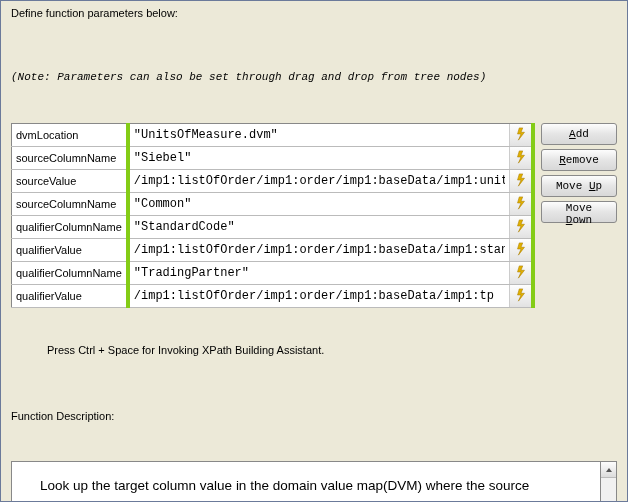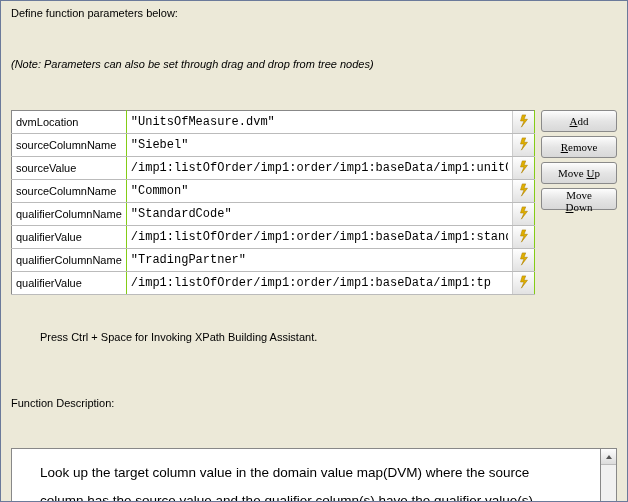--- a/index.html
+++ b/index.html
@@ -45,35 +45,35 @@
 
   .content {
     flex: 1;
     padding: 6px 10px 8px 10px;
     display: flex; flex-direction: column;
     overflow: hidden;
     gap: 36px;
   }
 
   .intro1 { margin: 0; }
-  .intro2 { margin: 3px 0 4px 0; font-style: italic; }
+  .intro2 { margin: 16px 0 4px 0; font-style: italic; font-family: Liberation Mono, monospace; }
 
   .param-area {
     display: flex; gap: 6px;
     align-items: flex-start;
   }
   .param-grid {
     flex: 1;
     border: 1px solid #888;
     background: #fff;
     border-collapse: collapse;
     width: 100%;
   }
   .param-grid td {
-    border-right: 1px solid #84cc16;
+    border-right: 4px solid #84cc16;
     border-bottom: 1px solid #bbb;
     padding: 0;
     vertical-align: middle;
   }
   .param-grid td.name-cell {
     width: 110px;
     padding: 4px 4px;
     color: #000;
     background: #fff;
     white-space: nowrap;
@@ -103,33 +103,33 @@
     cursor: pointer;
   }
   .val-wrap .picker-btn svg { width: 14px; height: 14px; }
 
   .side-buttons {
     display: flex; flex-direction: column; gap: 4px;
     width: 76px;
   }
   button.std {
     height: 22px;
-    font-family: Liberation Serif, serif;
+    font-family: Liberation Mono, monospace;
     font-size: 11px;
     border: 1px solid #8a8a8a;
     background: linear-gradient(to bottom, #fdfdfd, #e5e5e5 50%, #d8d8d8);
     border-radius: 3px;
     cursor: pointer;
     padding: 0 12px;
     text-align: center;
   }
   button.std u { text-decoration: underline; }
 
   .hint1 { margin: 4px 0 0 0; }
-  .hint2 { margin: 0 0 12px 0; padding-left: 29px; }
+  .hint2 { margin: 0 0 12px 7px; padding-left: 29px; }
 
   .desc-label { margin: 6px 0 3px 0; }
   .desc-box-wrap {
     flex: 1;
     display: flex;
     min-height: 90px;
   }
   .desc-box {
     flex: 1;
     border: 1px solid #888;

